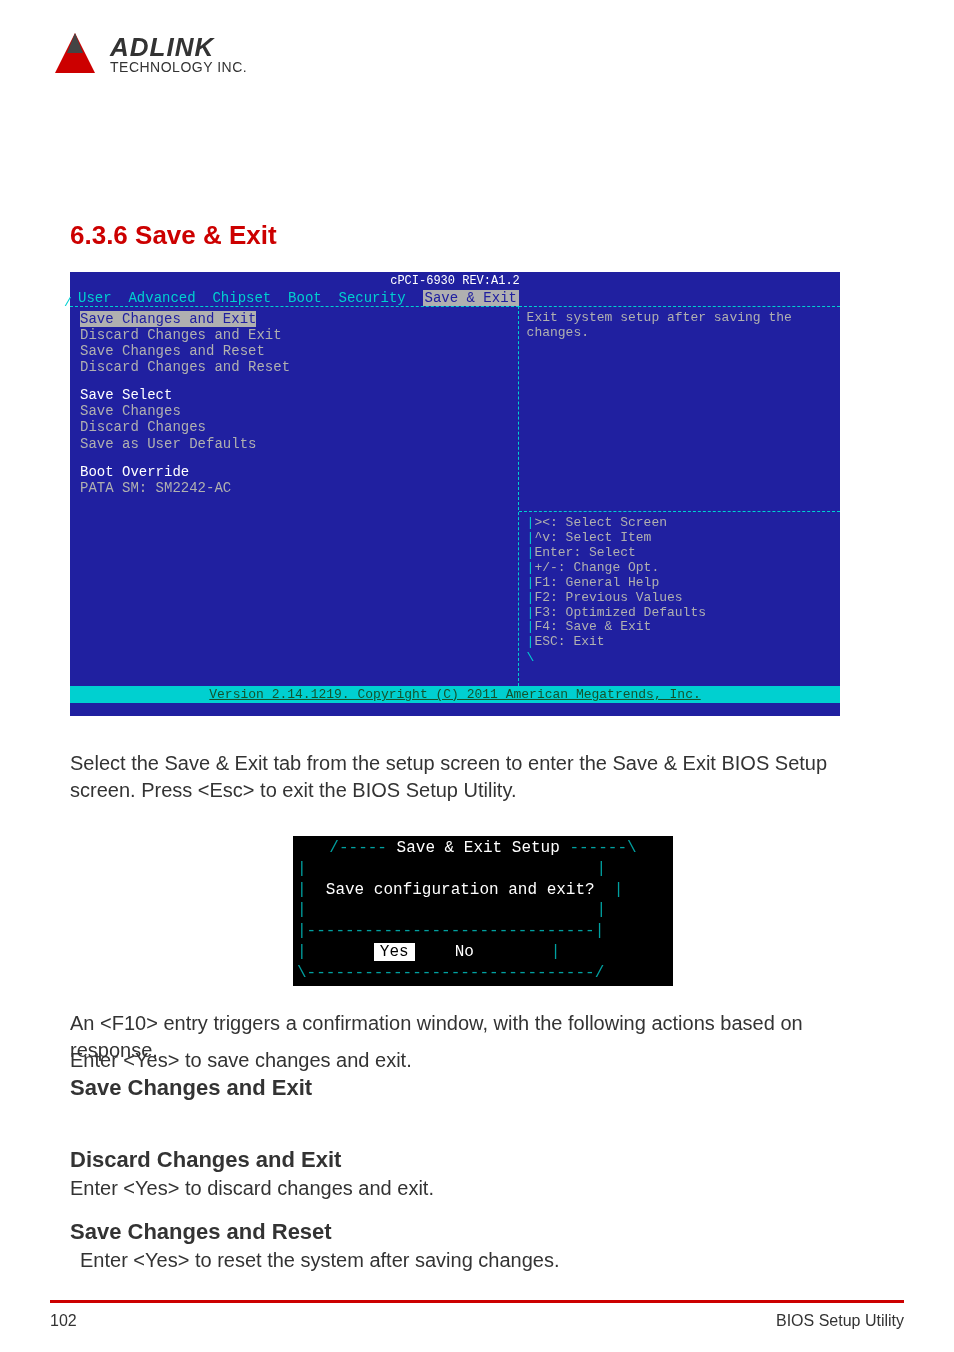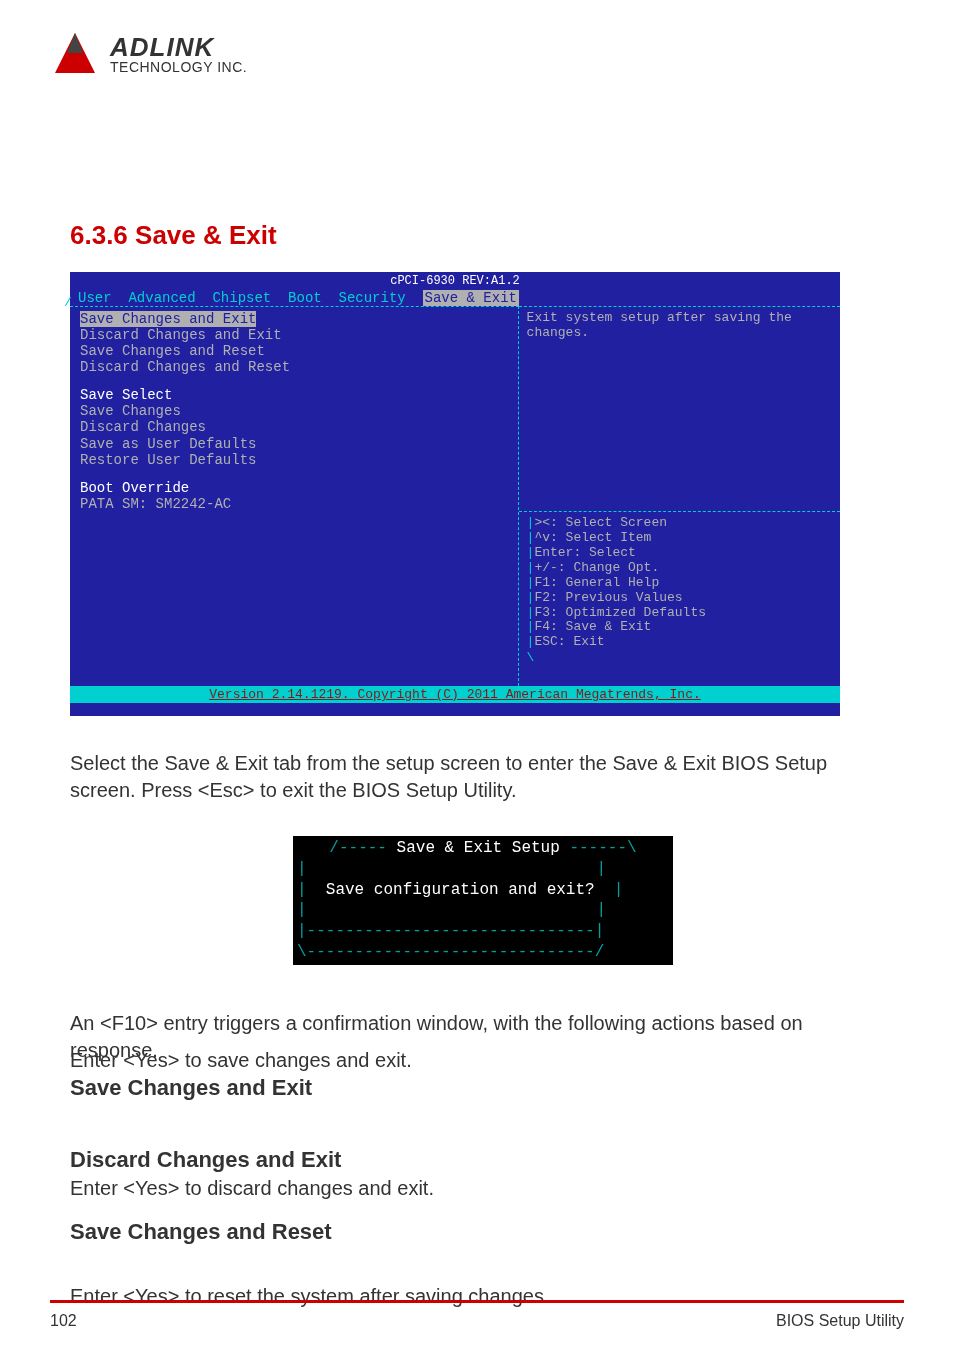--- a/index.html
+++ b/index.html
@@ -20,40 +20,40 @@
   .bios-left { flex: 1.4; padding: 4px 10px; border-top: 1px dashed #00d0d0; border-right: 1px dashed #00d0d0; position: relative; }
   .bios-right { flex: 1; padding: 4px 8px; border-top: 1px dashed #00d0d0; font-size: 13px; }
   .bios-left::before { content: "/"; position: absolute; top: -12px; left: -6px; color: #00d0d0; }
   .bios-right::after { content: "\\"; position: absolute; color: #00d0d0; }
   .bios-item { line-height: 1.15; font-size: 14px; }
   .bios-item.selected { background: #b0b0b0; color: #2020a0; display: inline-block; }
   .bios-group-title { color: #fff; margin-top: 12px; font-size: 14px; }
   .bios-help { color: #b0b0b0; line-height: 1.15; }
   .bios-help-sep { color: #00d0d0; margin: 10px -8px 0 -8px; border-top: 1px dashed #00d0d0; height: 1px; }
   .bios-keys { margin-top: 4px; line-height: 1.15; font-size: 13px; }
-  .bios-footer { text-align: center; color: #7f1d1d; background: #00d0d0; padding: 1px 0; font-size: 13px; text-decoration: underline; }
+  .bios-footer { text-align: center; color: #14532d; background: #00d0d0; padding: 1px 0; font-size: 13px; text-decoration: underline; }
   .pipe { color: #00d0d0; }
   
   .para1 { position: absolute; top: 750px; left: 70px; width: 800px; font-size: 20px; color: #333; line-height: 1.35; }
   
   .dialog-img { position: absolute; top: 836px; left: 293px; width: 380px; background: #000; font-family: "Courier New", monospace; font-size: 16px; color: #fff; padding: 2px 4px; line-height: 1.3; }
   .dialog-border { color: #00a0a0; }
   .dialog-title-line { color: #00a0a0; text-align: center; }
   .dialog-title-line .dialog-title-text { color: #fff; }
   .dialog-yes { background: #fff; color: #000; padding: 0 6px; margin-right: 40px; }
   .dialog-no { color: #fff; }
   .dialog-pipe { color: #00a0a0; }
   
   .para2 { position: absolute; top: 1010px; left: 70px; width: 800px; font-size: 20px; color: #333; line-height: 1.35; }
   
   .option-title { position: absolute; left: 70px; font-size: 22px; font-weight: bold; color: #333; }
   .option-desc { position: absolute; left: 70px; width: 800px; font-size: 20px; color: #333; }
   .opt1-t { top: 1075px; } .opt1-d { top: 1049px; }
   .opt2-t { top: 1147px; } .opt2-d { top: 1177px; }
-  .opt3-t { top: 1219px; } .opt3-d { top: 1285px; }
+  .opt3-t { top: 1219px; } .opt3-d { top: 1249px; margin-left: 10px; }
   
   .footer-line { position: absolute; top: 1300px; left: 50px; width: 854px; height: 3px; background: #c00; }
   .footer-left { position: absolute; top: 1312px; left: 50px; font-size: 16px; color: #333; }
   .footer-right { position: absolute; top: 1312px; right: 50px; font-size: 16px; color: #333; }
 </style>
 </head>
 <body>
 
 <div class="logo-area">
   <div class="logo-triangle">
@@ -83,21 +83,20 @@
   <div class="bios-body">
     <div class="bios-left">
       <div><span class="bios-item selected">Save Changes and Exit</span></div>
       <div class="bios-item">Discard Changes and Exit</div>
       <div class="bios-item">Save Changes and Reset</div>
       <div class="bios-item">Discard Changes and Reset</div>
       <div class="bios-group-title">Save Select</div>
       <div class="bios-item">Save Changes</div>
       <div class="bios-item">Discard Changes</div>
       <div class="bios-item">Save as User Defaults</div>
-      <div class="bios-item">Restore User Defaults</div>
       <div class="bios-group-title">Boot Override</div>
       <div class="bios-item">PATA  SM: SM2242-AC</div>
     </div>
     <div class="bios-right">
       <div class="bios-help">Exit system setup after saving the changes.</div>
       <div style="height:160px"></div>
       <div class="bios-help-sep"></div>
       <div class="bios-keys">
         <div><span class="pipe">|</span><span>&gt;&lt;: Select Screen</span></div>
         <div><span class="pipe">|</span><span>^v: Select Item</span></div>
@@ -115,20 +114,21 @@
 </div>
 
 <div class="para1">Select the Save &amp; Exit tab from the setup screen to enter the Save &amp; Exit BIOS Setup screen. Press &lt;Esc&gt; to exit the BIOS Setup Utility.</div>
 
 <div class="dialog-img">
   <div class="dialog-title-line">/----- <span class="dialog-title-text">Save &amp; Exit Setup</span> ------\</div>
   <div><span class="dialog-pipe">|</span><span style="display:inline-block;width:290px"></span><span class="dialog-pipe">|</span></div>
   <div><span class="dialog-pipe">|</span> &nbsp;<span>Save configuration and exit?</span> &nbsp;<span class="dialog-pipe">|</span></div>
   <div><span class="dialog-pipe">|</span><span style="display:inline-block;width:290px"></span><span class="dialog-pipe">|</span></div>
   <div class="dialog-border">|------------------------------|</div>
+  <div><span class="dialog-pipe">|</span>&nbsp;&nbsp;&nbsp;&nbsp;&nbsp;&nbsp;&nbsp;<span class="dialog-yes">Yes</span><span class="dialog-no">No</span>&nbsp;&nbsp;&nbsp;&nbsp;&nbsp;&nbsp;&nbsp;&nbsp;<span class="dialog-pipe">|</span></div>
   <div class="dialog-border">\------------------------------/</div>
 </div>
 
 <div class="para2">An &lt;F10&gt; entry triggers a confirmation window, with the following actions based on response.</div>
 
 <div class="option-title opt1-t">Save Changes and Exit</div>
 <div class="option-desc opt1-d">Enter &lt;Yes&gt; to save changes and exit.</div>
 <div class="option-title opt2-t">Discard Changes and Exit</div>
 <div class="option-desc opt2-d">Enter &lt;Yes&gt; to discard changes and exit.</div>
 <div class="option-title opt3-t">Save Changes and Reset</div>

